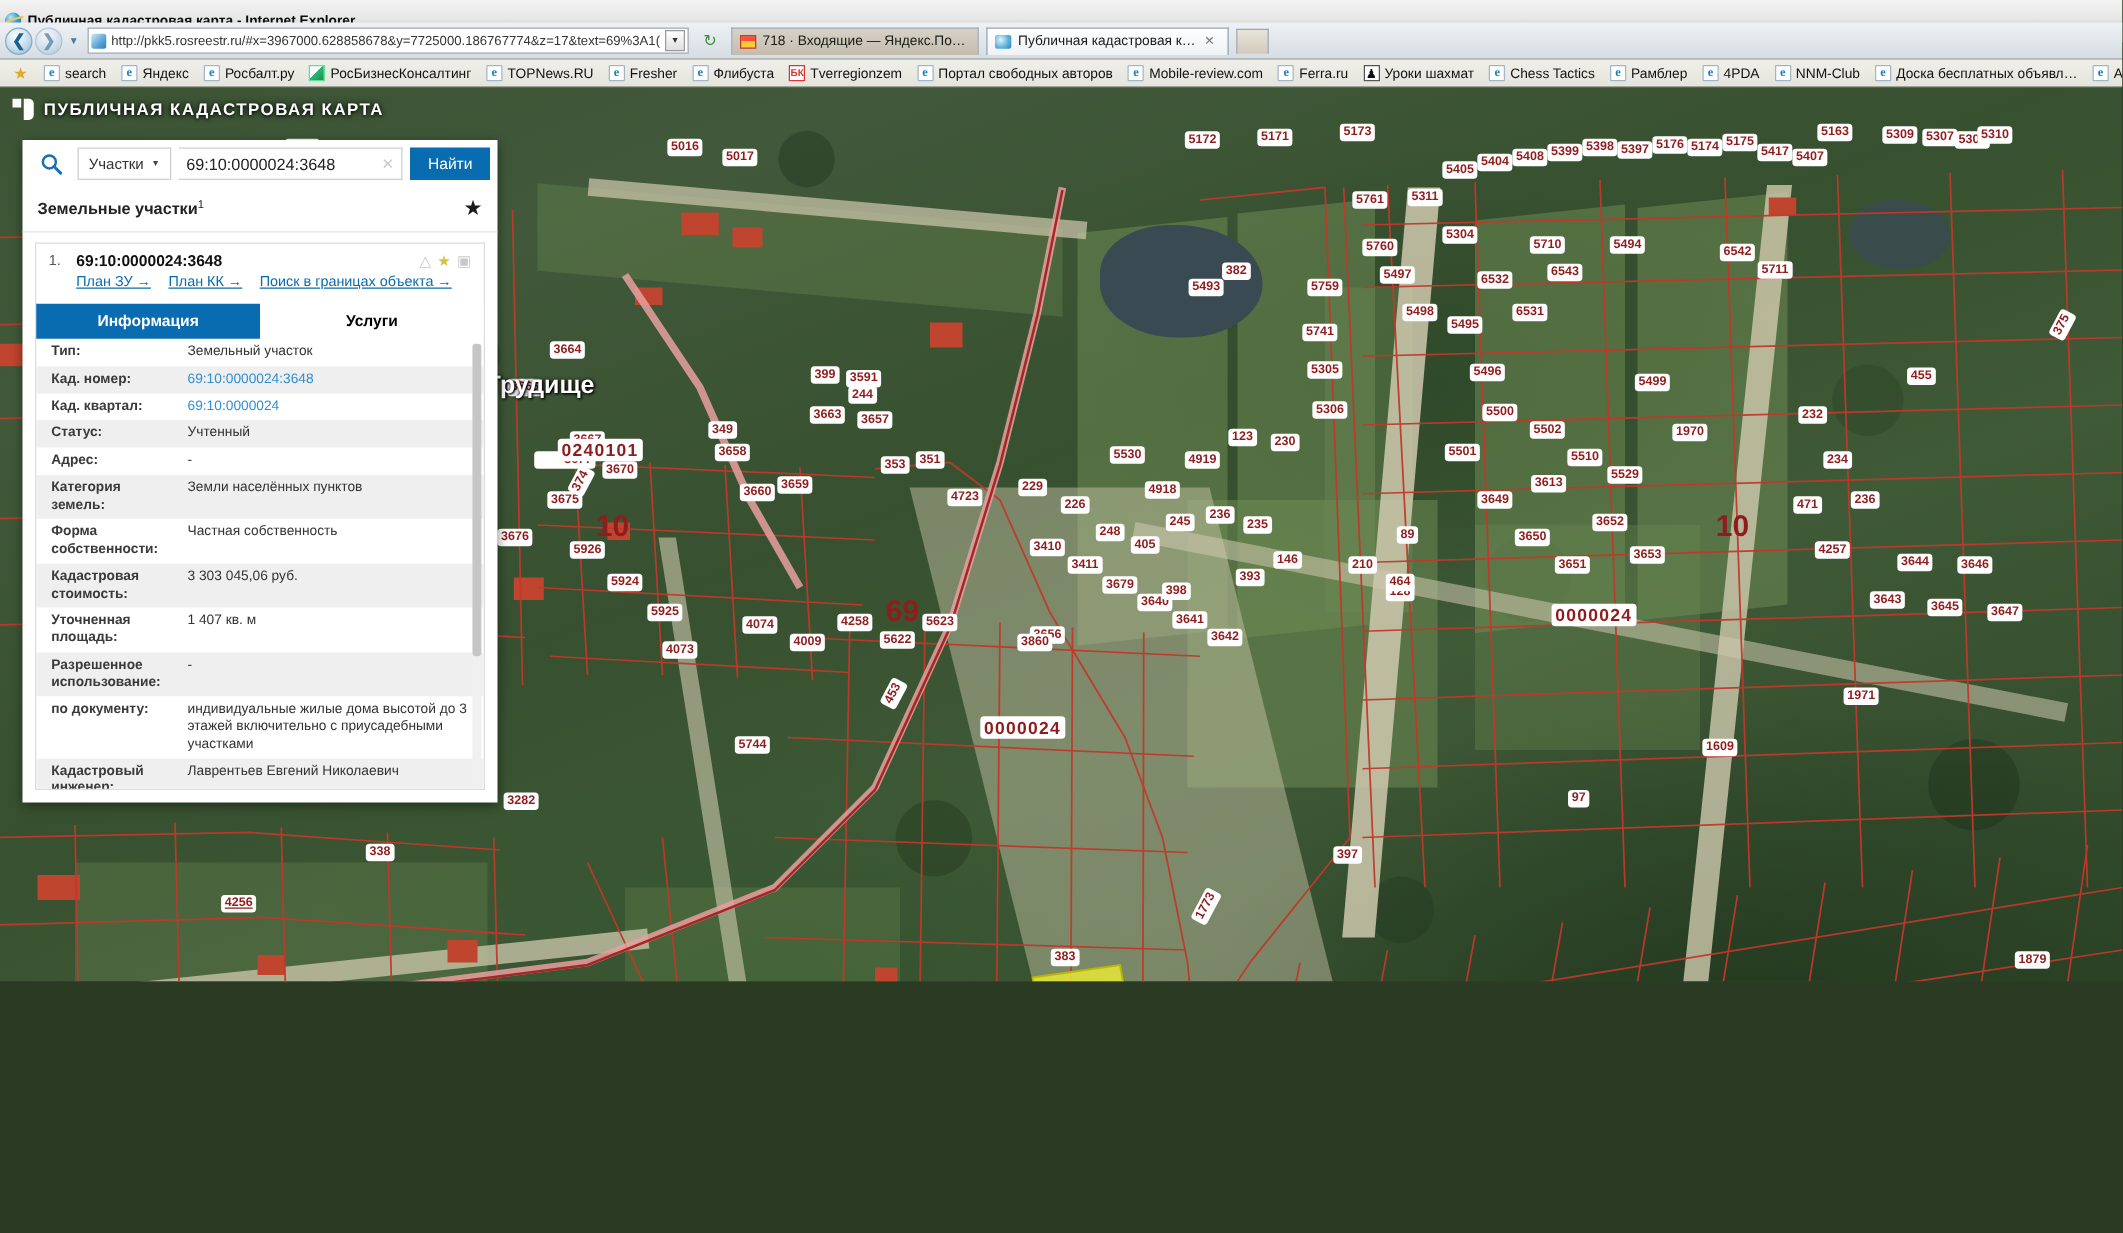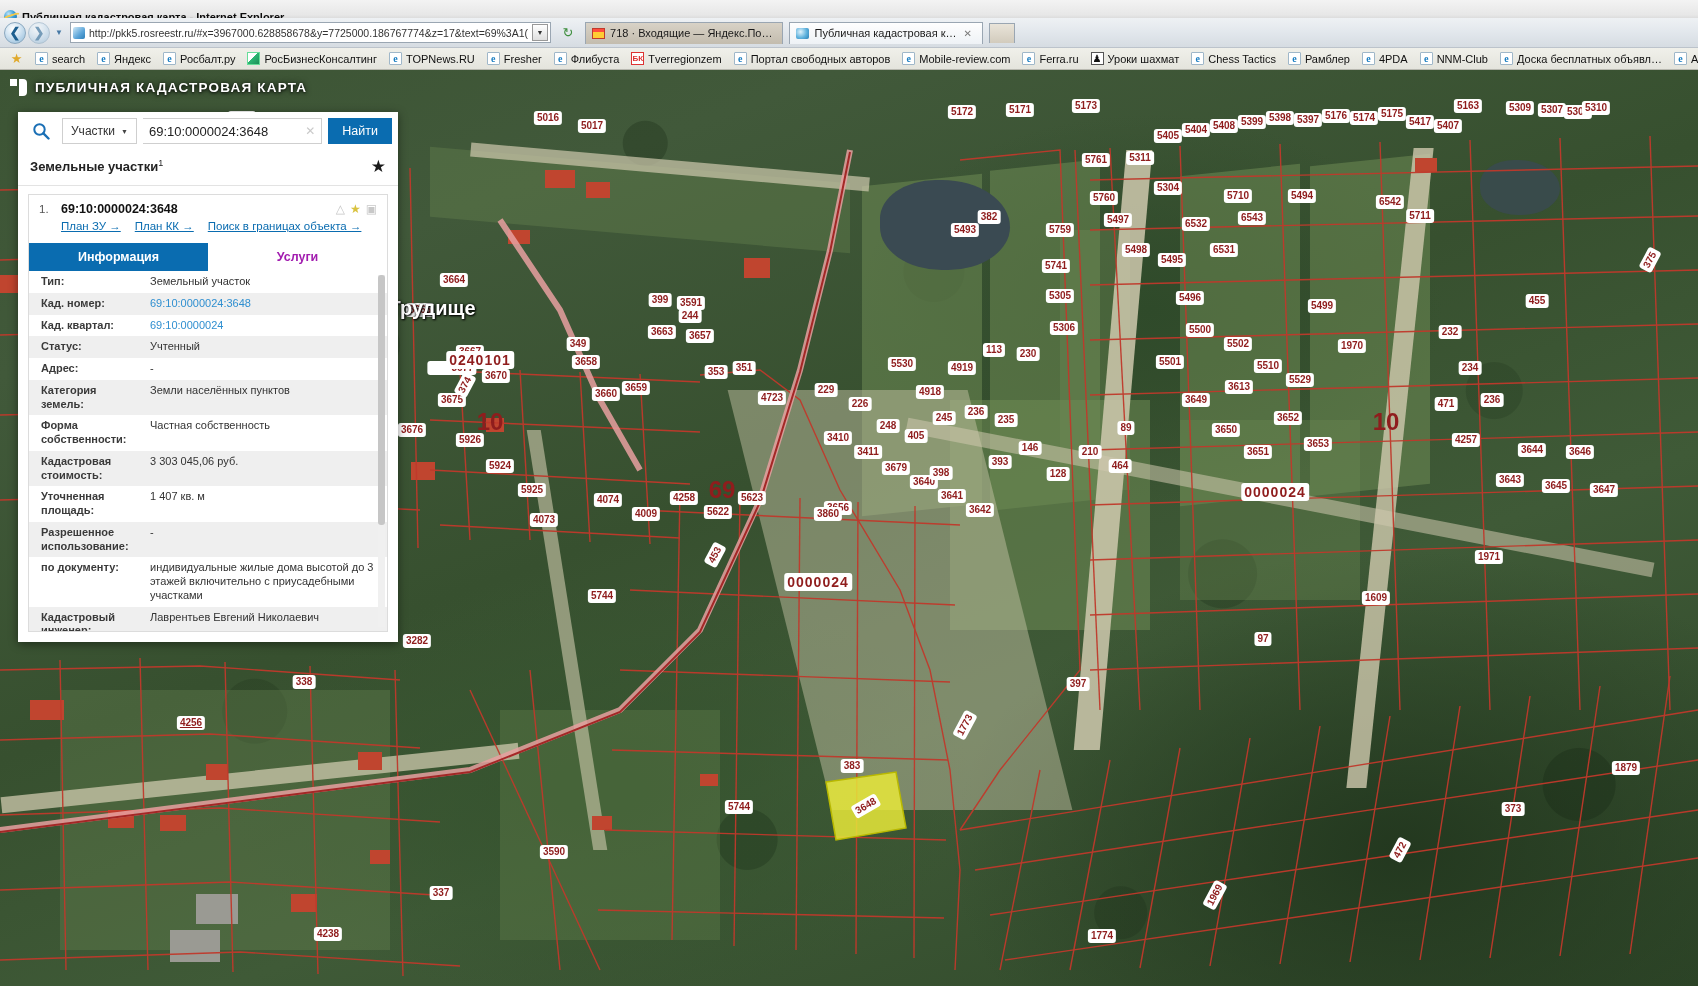--- a/index.html
+++ b/index.html
@@ -90,21 +90,21 @@
   }
   .bmicon.star{ color:#e0a92b;font-size:13px;display:flex;align-items:center;justify-content:center;}
   .bmicon.rbk{ background:linear-gradient(135deg,#ffffff 0%,#ffffff 45%,#2bb673 45%,#1b8f58 100%);border:1px solid #6d9; }
   .bmicon.bk{ background:#fff;border:1px solid #d33;color:#d33;font-size:8px;font-weight:bold;
     display:flex;align-items:center;justify-content:center;}
   .bmicon.chess{ background:#fff;border:1px solid #555;color:#111;font-size:10px;
     display:flex;align-items:center;justify-content:center;}
 
   
   .map{
-    position:absolute; left:0; top:70px; width:1698px; height:916px;
+    position:absolute; left:0; top:70px; width:1698px; height:715px;
     overflow:hidden;
     background:
       radial-gradient(ellipse 420px 280px at 1150px 240px, #2f4a2a 0%, rgba(47,74,42,0) 70%),
       radial-gradient(ellipse 520px 300px at 600px 720px, #35532e 0%, rgba(53,83,46,0) 72%),
       radial-gradient(ellipse 600px 400px at 1400px 780px, #23381f 0%, rgba(35,56,31,0) 75%),
       linear-gradient(160deg,#3c5434 0%,#41593a 20%,#37502f 45%,#3f5a37 65%,#2e4628 100%);
   }
   .map .noise{
     position:absolute; inset:0; opacity:.55;
     background-image:
@@ -198,21 +198,21 @@
   .cardtop .icons{ margin-left:auto; display:flex; gap:5px; color:#c8c8c8; font-size:12px; }
   .cardtop .icons .star{ color:#d9c23f; }
   .links{ display:flex; gap:14px; padding:4px 0 0 22px; }
   .links a{ font-size:11.5px; color:#0a6cb0; text-decoration:underline; white-space:nowrap; }
 
   .tabs{ display:flex; margin-top:6px; }
   .tabs .t{
     flex:1; text-align:center; padding:7px 0; font-size:12.5px; font-weight:bold;
   }
   .tabs .t.on{ background:#0a6cb0; color:#fff; }
-  .tabs .t.off{ background:#fff; color:#a21caf; }
+  .tabs .t.off{ background:#fff; color:#000000; }
 
   .tblwrap{ position:relative; max-height:360px; overflow:hidden; }
   table.info{ width:100%; border-collapse:collapse; }
   table.info td{ vertical-align:top; padding:4px 6px; font-size:11px; line-height:1.25; }
   table.info td.k{ width:115px; color:#3a3a3a; font-weight:bold; padding-left:12px; }
   table.info td.v{ color:#333; }
   table.info tr.alt{ background:#efefef; }
   table.info td.v a{ color:#2f8fd0; text-decoration:none; }
   .sbar{ position:absolute; right:2px; top:4px; width:7px; height:352px; background:#f0f0f0; }
   .sbar .thumb{ position:absolute; left:0; top:0; width:7px; height:250px; background:#c6c6c6; border-radius:3px;}
@@ -524,37 +524,37 @@
         <div class="lbl" style="left: 1136px; top: 180px;">5498</div>
         <div class="lbl" style="left: 1322px; top: 236px;">5499</div>
         <div class="lbl" style="left: 1200px; top: 260px;">5500</div>
         <div class="lbl" style="left: 1170px; top: 292px;">5501</div>
         <div class="lbl" style="left: 1238px; top: 274px;">5502</div>
         <div class="lbl" style="left: 1268px; top: 296px;">5510</div>
         <div class="lbl" style="left: 1300px; top: 310px;">5529</div>
         <div class="lbl" style="left: 902px; top: 294px;">5530</div>
         <div class="lbl" style="left: 930px; top: 322px;">4918</div>
         <div class="lbl" style="left: 962px; top: 298px;">4919</div>
-        <div class="lbl" style="left: 994px; top: 280px;">113</div>
+        <div class="lbl" style="left: 994px; top: 280px;">123</div>
         <div class="lbl" style="left: 1028px; top: 284px;">230</div>
         <div class="lbl" style="left: 826px; top: 320px;">229</div>
         <div class="lbl" style="left: 860px; top: 334px;">226</div>
         <div class="lbl" style="left: 888px; top: 356px;">248</div>
         <div class="lbl" style="left: 916px; top: 366px;">405</div>
         <div class="lbl" style="left: 944px; top: 348px;">245</div>
         <div class="lbl" style="left: 976px; top: 342px;">236</div>
         <div class="lbl" style="left: 1006px; top: 350px;">235</div>
         <div class="lbl" style="left: 1450px; top: 262px;">232</div>
         <div class="lbl" style="left: 1470px; top: 298px;">234</div>
         <div class="lbl" style="left: 1492px; top: 330px;">236</div>
         <div class="lbl" style="left: 1446px; top: 334px;">471</div>
         <div class="lbl" style="left: 1466px; top: 370px;">4257</div>
         <div class="lbl" style="left: 1000px; top: 392px;">393</div>
         <div class="lbl" style="left: 1030px; top: 378px;">146</div>
-        <div class="lbl" style="left: 1058px; top: 404px; text-align: center;">128</div>
+        <div class="lbl" style="left: 1120px; top: 404px; text-align: center;">128</div>
         <div class="lbl" style="left: 1090px; top: 382px;">210</div>
         <div class="lbl" style="left: 1120px; top: 396px;">464</div>
         <div class="lbl" style="left: 838px; top: 368px;">3410</div>
         <div class="lbl" style="left: 868px; top: 382px;">3411</div>
         <div class="lbl" style="left: 896px; top: 398px; text-align: center;">3679</div>
         <div class="lbl" style="left: 924px; top: 412px;">3640</div>
         <div class="lbl" style="left: 952px; top: 426px;">3641</div>
         <div class="lbl" style="left: 980px; top: 440px;">3642</div>
         <div class="lbl" style="left: 1510px; top: 410px;">3643</div>
         <div class="lbl" style="left: 1532px; top: 380px;">3644</div>

